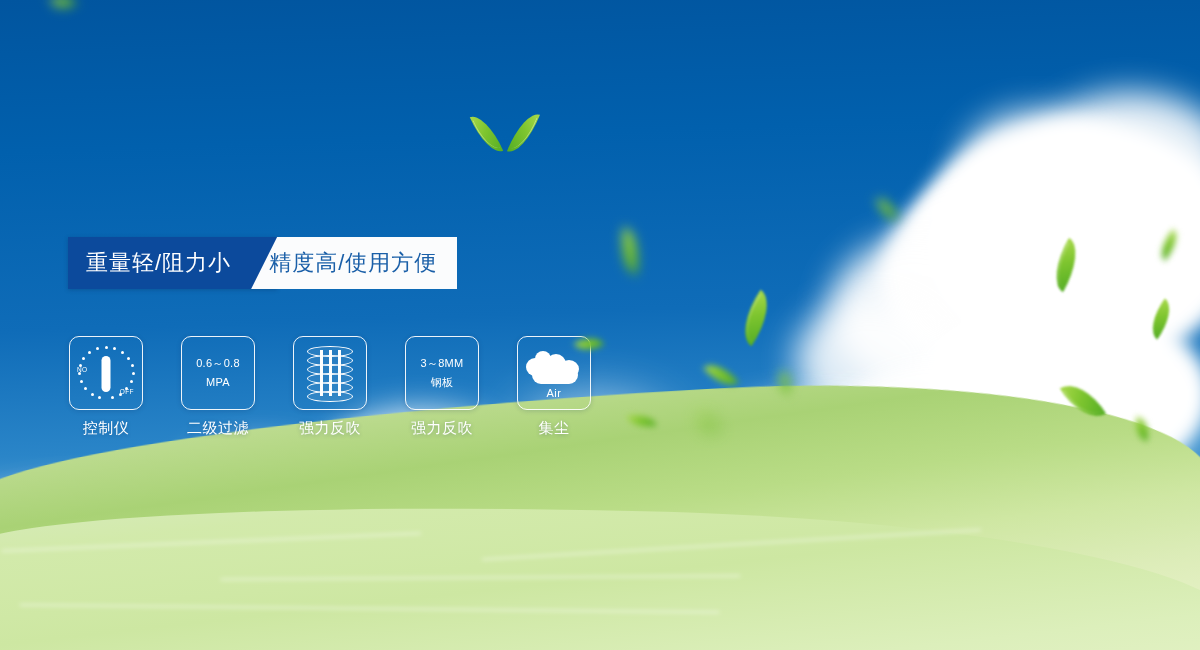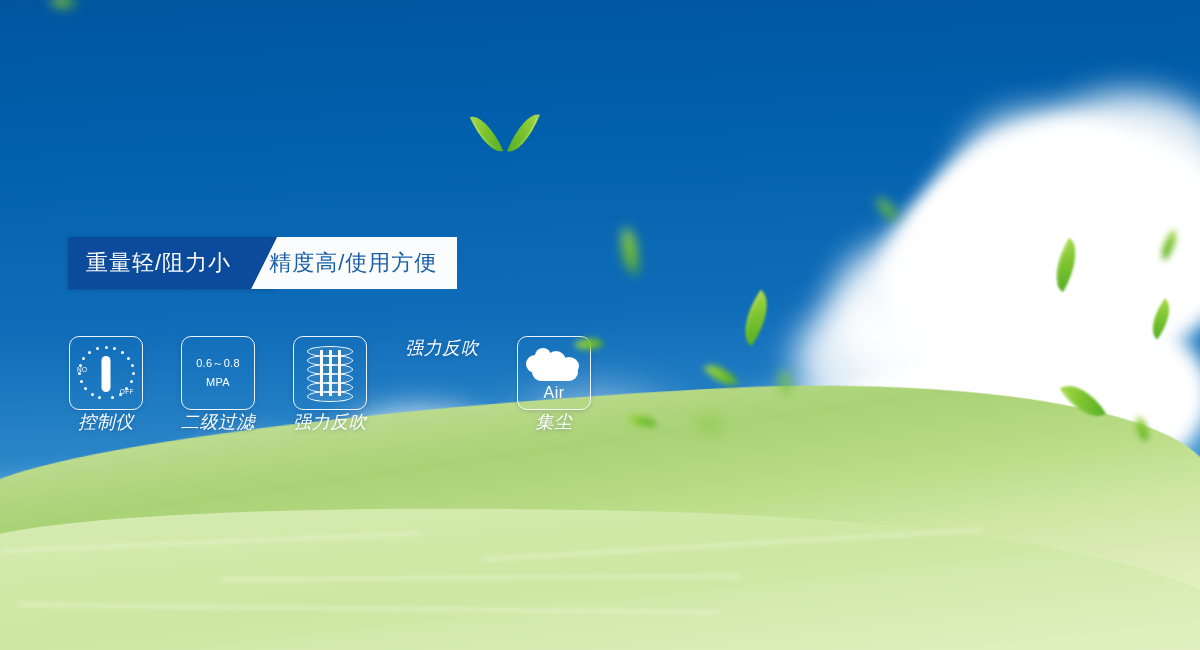--- a/index.html
+++ b/index.html
@@ -114,22 +114,22 @@
   .feat{width:76px;display:flex;flex-direction:column;align-items:center;}
   .feat-box{
     width:72px;height:72px;border:1.6px solid rgba(255,255,255,.92);
     border-radius:10px;
     display:flex;flex-direction:column;align-items:center;justify-content:center;
     color:#ffffff;text-align:center;
     box-shadow:0 1px 5px rgba(0,40,90,.18);
   }
   .feat-text{font-size:11px;line-height:19px;letter-spacing:.3px;}
   .feat-label{
-    color:#ffffff;font-size:18px;letter-spacing:.5px;
-    white-space:nowrap;text-shadow:0 1px 4px rgba(0,40,90,.3);font-style:italic;
+    margin-top:9px;color:#ffffff;font-size:15px;letter-spacing:.5px;
+    white-space:nowrap;text-shadow:0 1px 4px rgba(0,40,90,.3);
   }
 
   
   .dial{position:relative;width:58px;height:58px;}
   .dial .dot{position:absolute;width:3.4px;height:3.4px;background:#fff;border-radius:50%;}
   .dial .needle{
     position:absolute;left:50%;top:12px;transform:translateX(-50%);
     width:9px;height:36px;background:#fff;border-radius:5px;
   }
   .dial .no{position:absolute;left:0px;top:22px;font-size:6.5px;letter-spacing:.4px;}
@@ -141,21 +141,21 @@
     position:absolute;left:50%;transform:translateX(-50%);
     width:44px;height:9px;border:1.6px solid #fff;border-radius:50%;
     background:rgba(255,255,255,.08);
   }
   .stack .bar{position:absolute;top:4px;width:2.6px;height:46px;background:#fff;}
 
   
   .aircloud{position:relative;width:56px;height:38px;}
   .aircloud .puff{position:absolute;background:#fff;border-radius:50%;}
   .aircloud .base{position:absolute;left:6px;bottom:2px;width:46px;height:18px;background:#fff;border-radius:9px;}
-  .air-text{font-size:16px;margin-top:1px;letter-spacing:.5px;}
+  .air-text{font-size:11px;margin-top:1px;letter-spacing:.5px;}
 </style>
 </head>
 <body>
 
 <div class="banner">
 
   <div class="cloudlayer">
     <div class="cl rc9 soft"></div>
     <div class="cl rc10 soft"></div>
     <div class="cl rc1"></div>
@@ -271,20 +271,24 @@
           <span class="ring" style="top:18px;"></span>
           <span class="ring" style="top:27px;"></span>
           <span class="ring" style="top:36px;"></span>
           <span class="ring" style="top:45px;"></span>
         </div>
       </div>
       <div class="feat-label">强力反吹</div>
     </div>
 
     <div class="feat">
+      <div class="feat-box">
+        <div class="feat-text">3～8MM</div>
+        <div class="feat-text">钢板</div>
+      </div>
       <div class="feat-label">强力反吹</div>
     </div>
 
     <div class="feat">
       <div class="feat-box">
         <div class="aircloud">
           <span class="puff" style="left:0px;top:10px;width:18px;height:18px;"></span>
           <span class="puff" style="left:9px;top:3px;width:16px;height:16px;"></span>
           <span class="puff" style="left:20px;top:6px;width:20px;height:20px;"></span>
           <span class="puff" style="left:33px;top:12px;width:20px;height:18px;"></span>

